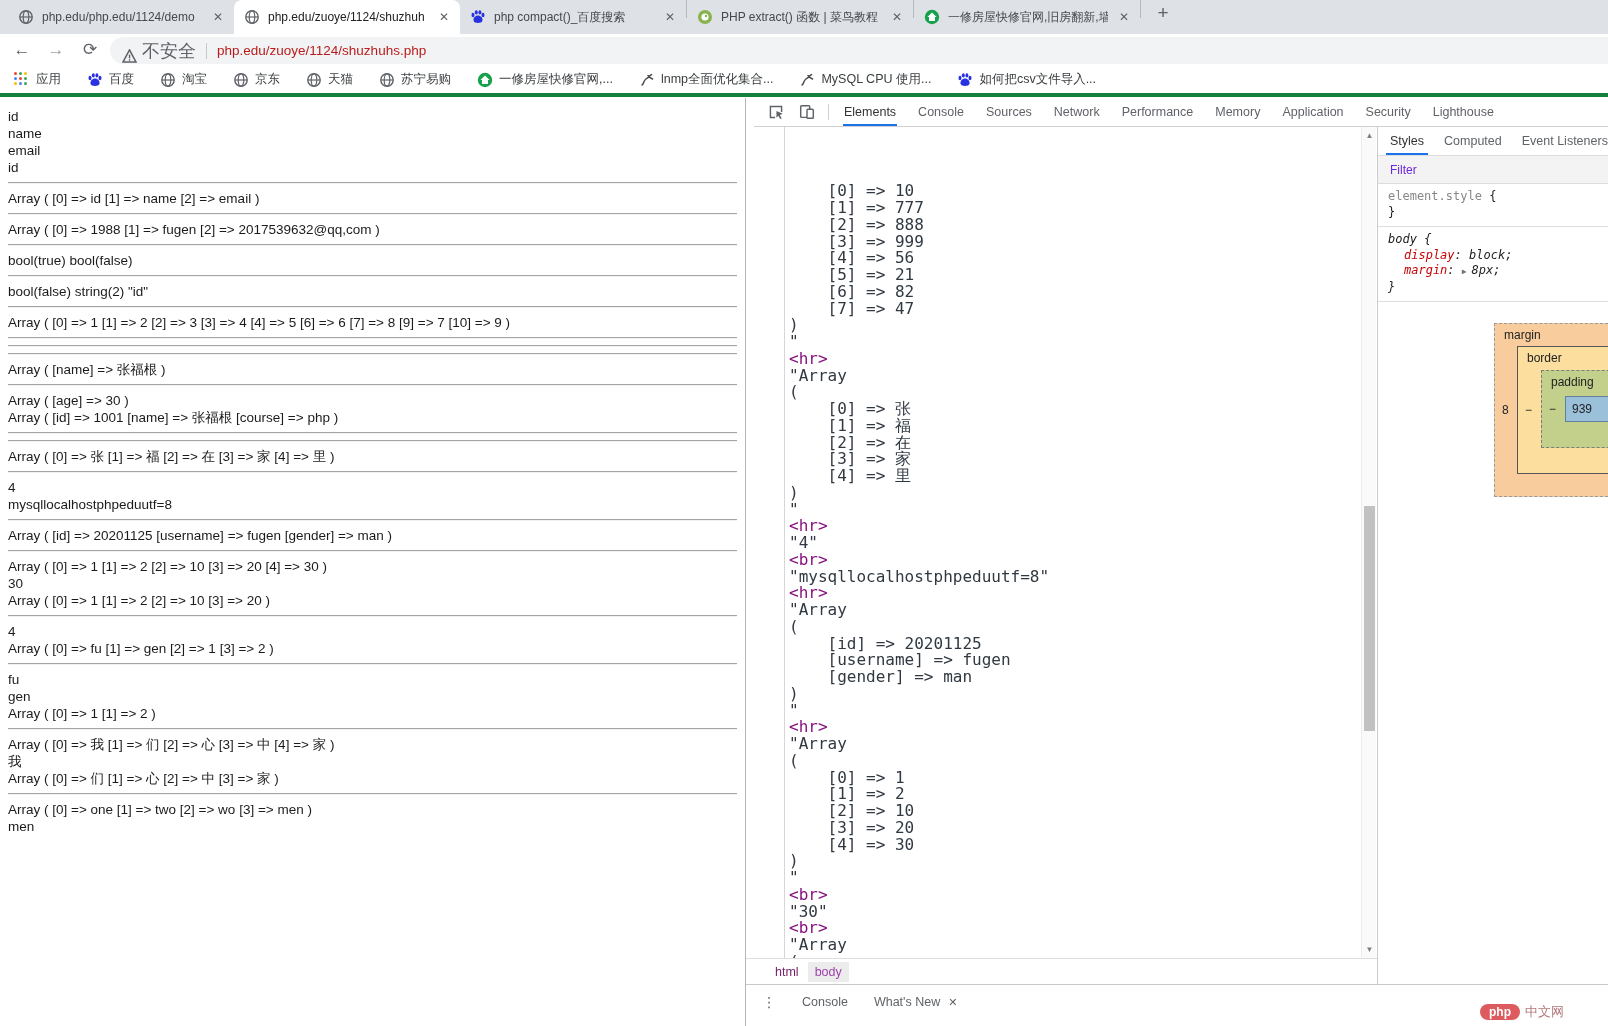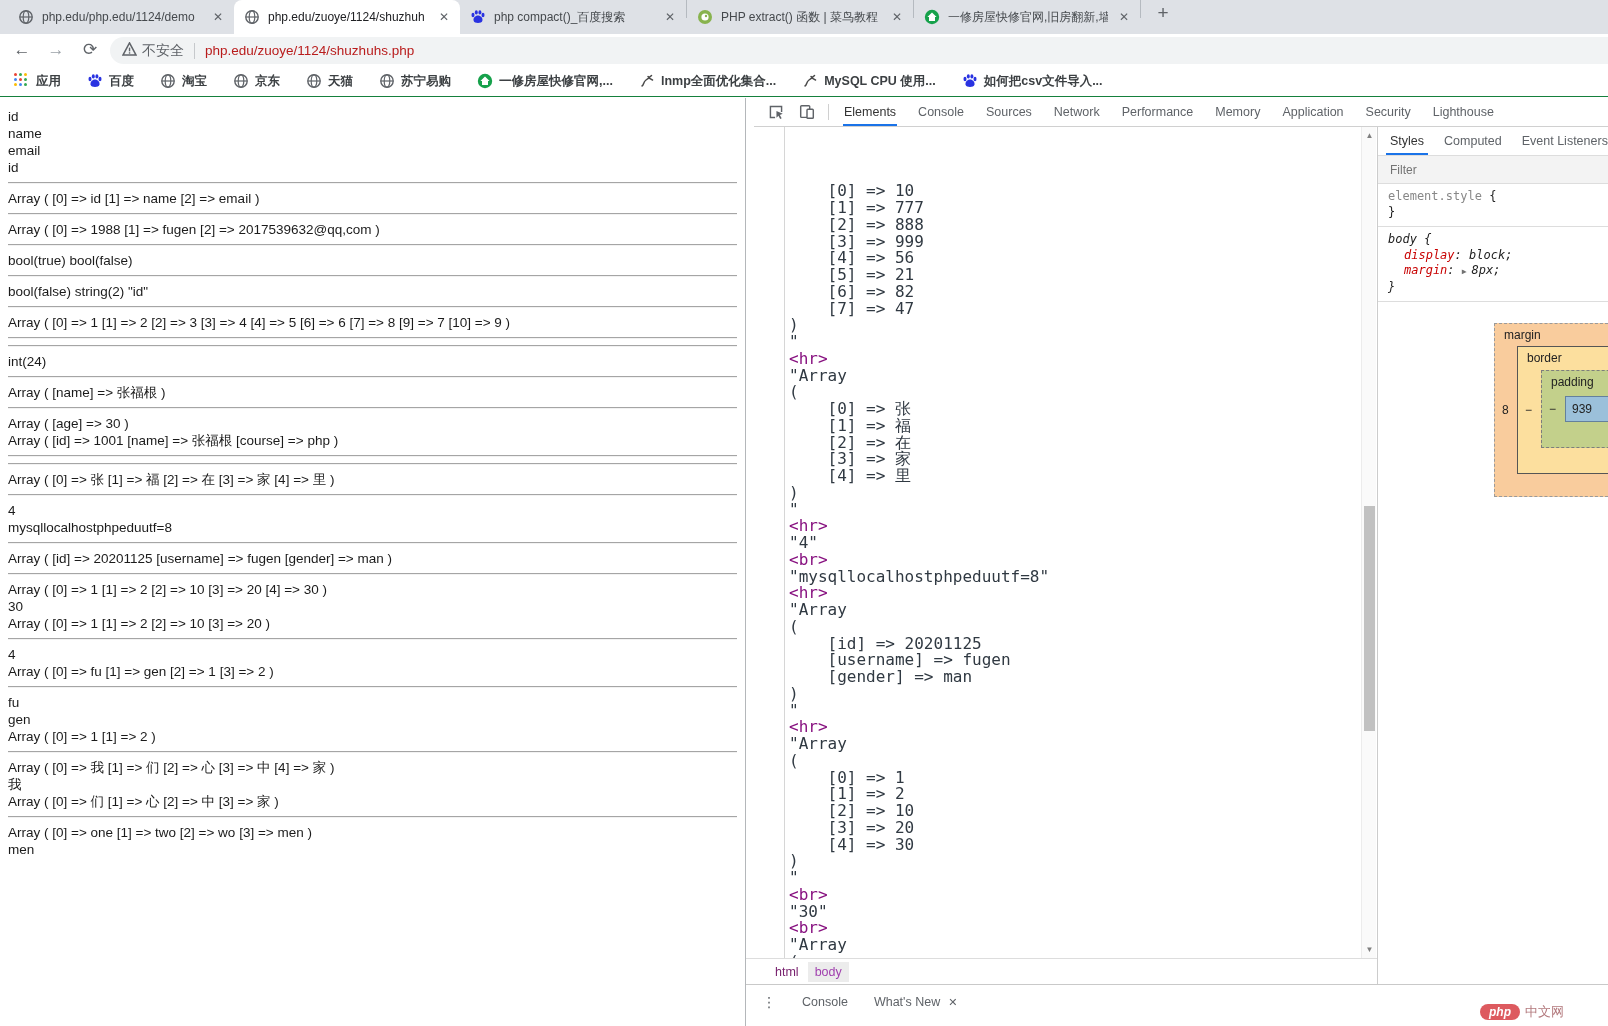--- a/index.html
+++ b/index.html
@@ -19,27 +19,27 @@
   .newtab { width:28px; height:28px; margin:0 0 3px 8px; font-size:19px; color:#5f6368;
     text-align:center; line-height:26px; flex:none; }
   .fav { width:16px; height:16px; flex:none; display:inline-flex; }
 
   
   #toolbar { position:absolute; left:0; top:34px; width:1608px; height:32px; background:#fff; }
   .navbtn { position:absolute; top:4px; width:24px; height:24px; font-size:17px; color:#5f6368;
     text-align:center; line-height:24px; }
   #omnibox { position:absolute; left:110px; top:3px; width:1520px; height:27px;
     background:#f1f3f4; border-radius:14px; display:flex; align-items:center; padding-left:12px; }
-  #sec-label { color:#5f6368; font-size:14px; display:flex; align-items:flex-start; gap:5px; }
+  #sec-label { color:#5f6368; font-size:18px; display:flex; align-items:flex-end; gap:5px; }
   #omni-sep { width:1px; height:16px; background:#c6c9cc; margin:0 10px; }
   #url-text { color:#b91c1c; font-size:13.5px; }
 
   
   #bookmarks { position:absolute; left:0; top:66px; width:1608px; height:31px; background:#fff;
-    display:flex; align-items:center; gap:26px; padding-left:14px; border-bottom:1px solid #15803d;font-weight:bold; }
+    display:flex; align-items:center; gap:26px; padding-left:14px; border-bottom:4px solid #15803d; }
   .bm { display:flex; align-items:center; gap:6px; font-size:12.5px; color:#3c4043; flex:none; }
   .bm .fav { width:16px; height:16px; }
   .grid9 { width:14px; height:14px; display:grid; grid-template-columns:repeat(3,4px);
     grid-template-rows:repeat(3,4px); gap:1px; }
   .grid9 i { border-radius:50%; width:3.4px; height:3.4px; display:block; }
 
   
   #page { position:absolute; left:0; top:98px; width:745px; height:928px; background:#fff;
     overflow:hidden; padding:10px 8px 0 8px; font-size:13.5px; line-height:17px; color:#1b1b1b; }
   #page hr { border:none; border-top:1px solid #a5a5a5; border-bottom:1px solid #f2f2f2;
@@ -81,21 +81,21 @@
   #styles-pane { position:absolute; left:631px; top:29px; right:0; height:857px;
     border-left:1px solid #ccc; overflow:hidden; }
   #sp-tabs { height:29px; border-bottom:1px solid #ddd; display:flex; align-items:center;
     padding-left:2px; }
   .sp-tab { font-size:12.5px; color:#5f6368; padding:0 10px; height:100%; display:flex;
     align-items:center; position:relative; white-space:nowrap; }
   .sp-tab.active { color:#333; }
   .sp-tab.active::after { content:""; position:absolute; left:6px; right:6px; bottom:0;
     height:2px; background:var(--accent); }
   #sp-filter { height:28px; background:#f3f3f3; border-bottom:1px solid #ddd;
-    display:flex; align-items:center; padding-left:12px; font-size:12px; color:#737373; }
+    display:flex; align-items:center; padding-left:12px; font-size:12px; color:#6d28d9; }
   .rule { padding:5px 10px 6px 10px; border-bottom:1px solid #ddd;
     font-family:"DejaVu Sans Mono","Liberation Mono",monospace; font-size:12px;
     line-height:15.5px; color:#222; }
   .rule .selgray { color:#888; }
   .rule.ua { font-style:italic; }
   .prop { padding-left:16px; }
   .prop .pname { color:var(--propred); }
   .twisty { font-size:8px; color:#727272; font-style:normal; }
 
   
@@ -113,21 +113,21 @@
   .bm-val { position:absolute; left:7px; top:50%; transform:translateY(-50%); }
 
   #drawer { position:absolute; left:0; top:886px; right:0; height:140px; background:#fff;
     border-top:1px solid #c9c9c9; display:flex; align-items:flex-start; padding:10px 0 0 16px;
     gap:26px; font-size:12.5px; color:#5f6368; }
   #drawer .kebab { font-size:14px; color:#5f6368; margin-top:-1px; }
   .drawer-tab { display:flex; gap:8px; align-items:center; }
 
   #watermark { position:absolute; right:44px; bottom:5px; display:flex; align-items:center;
     gap:5px; }
-  #wm-badge { background:#dd5a5f; color:#fff; font-style:italic; font-weight:bold;
+  #wm-badge { background:#dd5a5f; color:#fff; font-weight:bold;
     font-size:12px; padding:1px 9px; border-radius:9px; }
   #wm-text { color:#b3797d; font-size:13px; }
 </style>
 </head>
 <body>
 
 <div id="tabstrip">
     <div class="tab">
       <span class="fav">
         <svg width="16" height="16" viewBox="0 0 16 16">
@@ -323,21 +323,20 @@
     <hr>
     <div><span>Array ( [0] =&gt; 1988 [1] =&gt; fugen [2] =&gt; 2017539632@qq,com )</span></div>
     <hr>
     <div><span>bool(true) bool(false)</span></div>
     <hr>
     <div><span>bool(false) string(2) "id"</span></div>
     <hr>
     <div><span>Array ( [0] =&gt; 1 [1] =&gt; 2 [2] =&gt; 3 [3] =&gt; 4 [4] =&gt; 5 [6] =&gt; 6 [7] =&gt; 8 [9] =&gt; 7 [10] =&gt; 9 )</span></div>
     <hr>
     <hr>
-    <div><span>int(24)</span></div>
     <hr>
     <div><span>Array ( [name] =&gt; 张福根 )</span></div>
     <hr>
     <div><span>Array ( [age] =&gt; 30 )</span><br><span>Array ( [id] =&gt; 1001 [name] =&gt; 张福根 [course] =&gt; php )</span></div>
     <hr>
     <hr>
     <div><span>Array ( [0] =&gt; 张 [1] =&gt; 福 [2] =&gt; 在 [3] =&gt; 家 [4] =&gt; 里 )</span></div>
     <hr>
     <div><span>4</span><br><span>mysqllocalhostphpeduutf=8</span></div>
     <hr>

